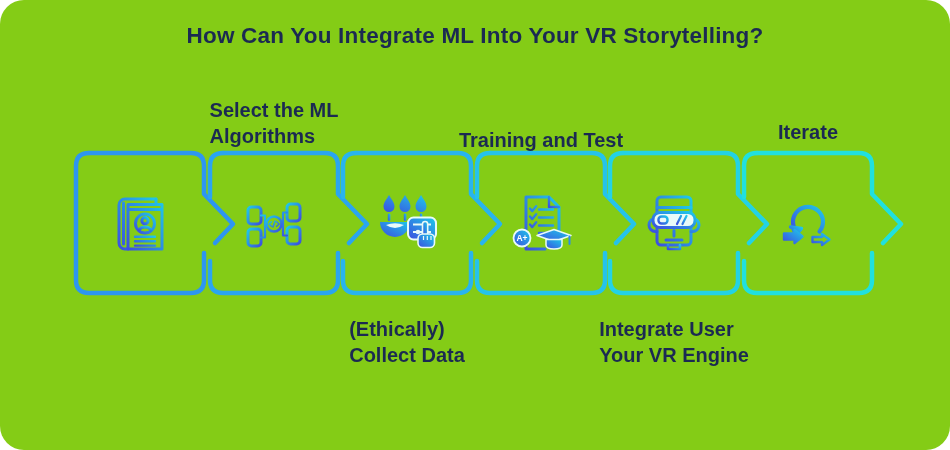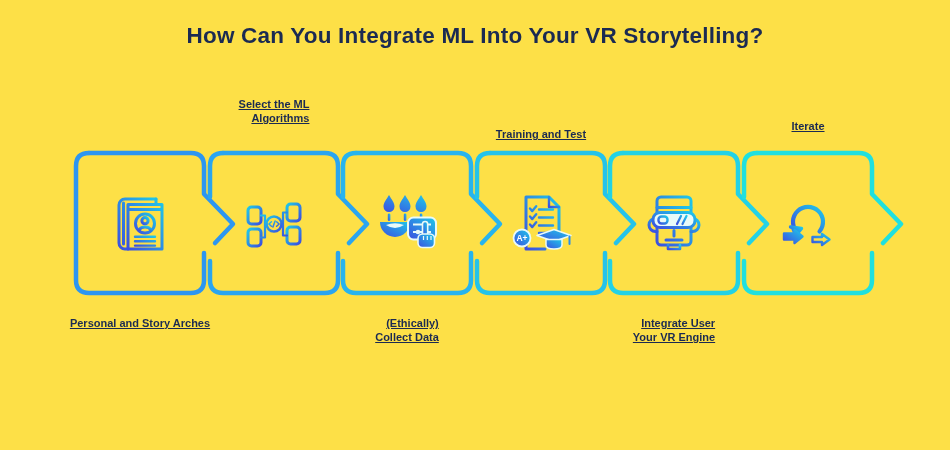--- a/index.html
+++ b/index.html
@@ -11,29 +11,29 @@
   }
   .title{
     position:absolute;top:23px;left:0;width:100%;
     margin:0;text-align:center;
     font-size:22.5px;font-weight:700;letter-spacing:.2px;
   }
   .card{position:absolute;top:150px}
   .icon{position:absolute;top:192px;width:64px;height:64px}
   .label{
     position:absolute;transform:translateX(-50%);
-    text-align:right;font-size:11px;font-weight:700;
-    line-height:1.3;white-space:nowrap;text-decoration:underline;
+    text-align:left;font-size:20px;font-weight:700;
+    line-height:1.3;white-space:nowrap;
   }
   .label span{display:block}
 </style>
 </head>
 <body>
 
-<div class="canvas" style="background-color: #fde047;">
+<div class="canvas" style="background-color: #84cc16; border-radius: 24px;">
 
   <svg width="0" height="0" style="position:absolute">
     <defs>
       <linearGradient id="iconGrad" x1="0" y1="1" x2="1" y2="0">
         <stop offset="0" stop-color="#3C4FE0"></stop>
         <stop offset="1" stop-color="#1EC8E9"></stop>
       </linearGradient>
       <linearGradient id="iconGradR" x1="0" y1="0" x2="1" y2="1">
         <stop offset="0" stop-color="#1EC8E9"></stop>
         <stop offset="1" stop-color="#3C4FE0"></stop>
@@ -53,21 +53,20 @@
     <g fill="none" stroke="url(#iconGrad)" stroke-width="3" stroke-linecap="round" stroke-linejoin="round">
       <path d="M48,7 H17 a6,6 0 0 0 -6,6 v38 a6,6 0 0 0 6,6 h3 M15.5,11 V52"></path>
       <path d="M48,7 V12.5 H20 V57 H54 V12.5 H48 M20,17.5 H54"></path>
       <circle cx="37" cy="31.5" r="9.5"></circle>
       <circle cx="37" cy="28.7" r="3.1"></circle>
       <path d="M30.8,38 a8,8 0 0 1 12.4,0"></path>
       <path d="M27,44.8 H47 M27,49.2 H47 M27,53.6 H47" stroke-width="2.4"></path>
     </g>
   </svg>
   <div class="label" style="left: 140px; top: 316px; color: rgb(27, 42, 82);">
-    <span>Personal and Story Arches</span>
   </div>
 
   <svg class="card" style="left:207px" width="168" height="146" viewBox="0 0 168 146">
     <g fill="none" stroke-width="4.5" stroke-linecap="round" stroke-linejoin="round" stroke="#2AA5F0">
       <path d="M16,3 H118 Q131,3 131,16 V44 L160,74 L142,93"></path>
       <path d="M131,103 V130 Q131,143 118,143 H16 Q3,143 3,130 V111"></path>
       <path d="M3,47 V16 Q3,3 16,3"></path>
     </g>
   </svg>
   <svg class="icon" style="left:242px" viewBox="0 0 64 64">

